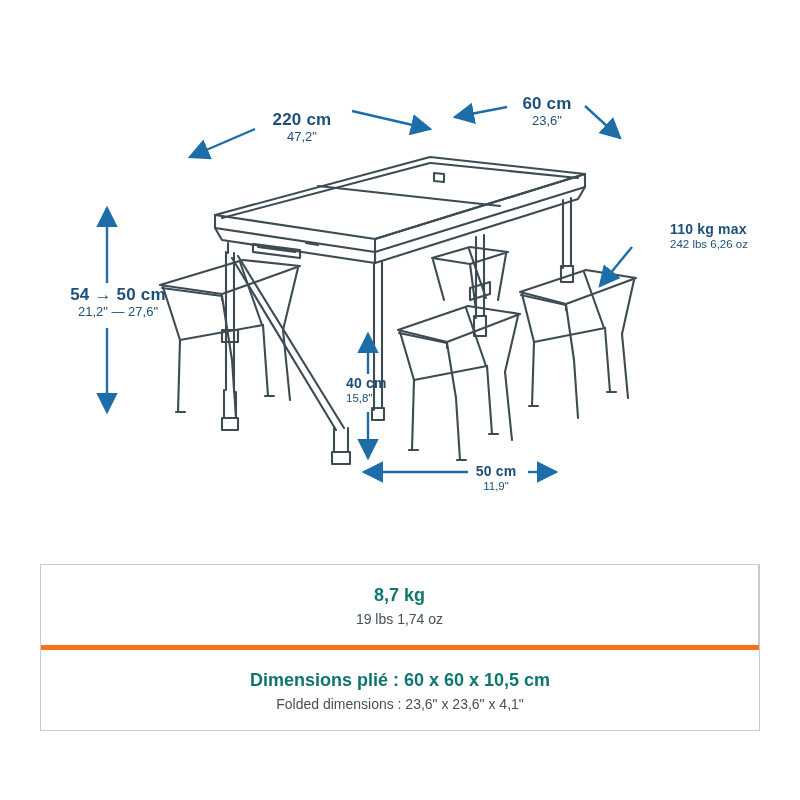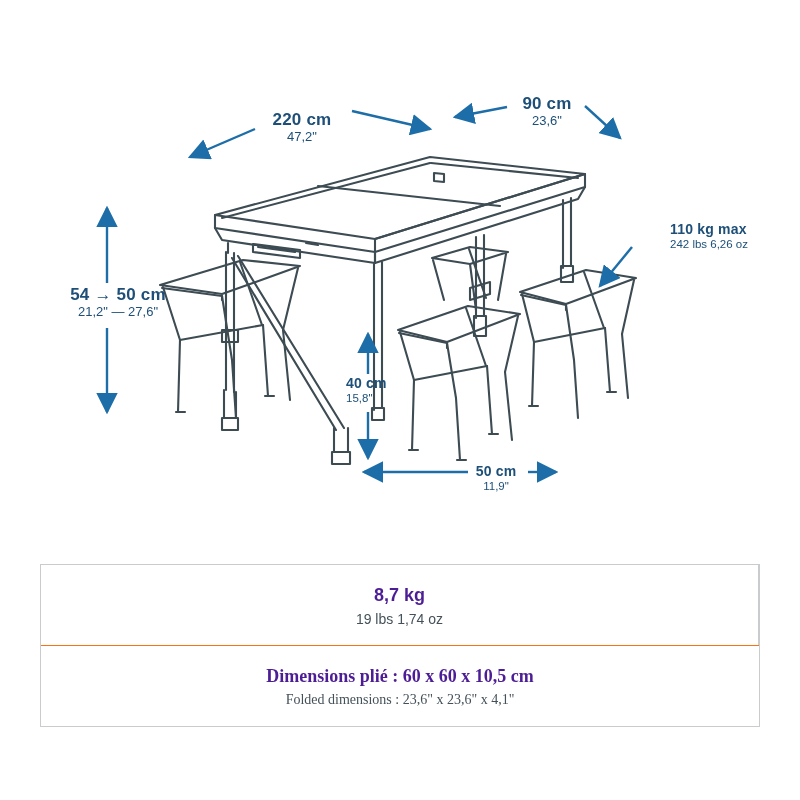--- a/index.html
+++ b/index.html
@@ -64,31 +64,30 @@
   .spec-cell {
     flex: 1 1 50%;
     box-sizing: border-box;
     text-align: center;
     padding: 20px 10px 18px 10px;
   }
   .spec-cell.divider-right {
     border-right: 1px solid #c9ccce;
   }
   .spec-row.bottom-row {
-    border-top: 1px solid #f97316;
-    font-family: Liberation Serif, serif;
+    border-top: 5px solid #f97316;
   }
   .spec-cell.full {
     flex: 1 1 100%;
   }
   .spec-main {
     display: block;
     font-weight: bold;
     font-size: 18px;
-    color: #4c1d95;
+    color: #0f766e;
   }
   .spec-sub {
     display: block;
     font-size: 14px;
     color: #445159;
     margin-top: 5px;
   }
   .spec-cell.full .spec-main { font-size: 18px; }
 </style>
 </head>
@@ -242,21 +241,21 @@
       <line x1="632" y1="247" x2="600" y2="286" marker-end="url(#arrHead)"></line>
     </g>
   </svg>
 
   <div class="dim-label" style="left:232px; top:111px; width:140px;">
     <span class="main">220 cm</span>
     <span class="sub">47,2"</span>
   </div>
 
   <div class="dim-label" style="left:492px; top:95px; width:110px;">
-    <span class="main">90 cm</span>
+    <span class="main">60 cm</span>
     <span class="sub">23,6"</span>
   </div>
 
   <div class="dim-label" style="left:48px; top:286px; width:140px;">
     <span class="main">54 → 50 cm</span>
     <span class="sub">21,2" — 27,6"</span>
   </div>
 
   <div class="dim-label small left-align" style="left:346px; top:376px; width:70px;">
     <span class="main">40 cm</span>

